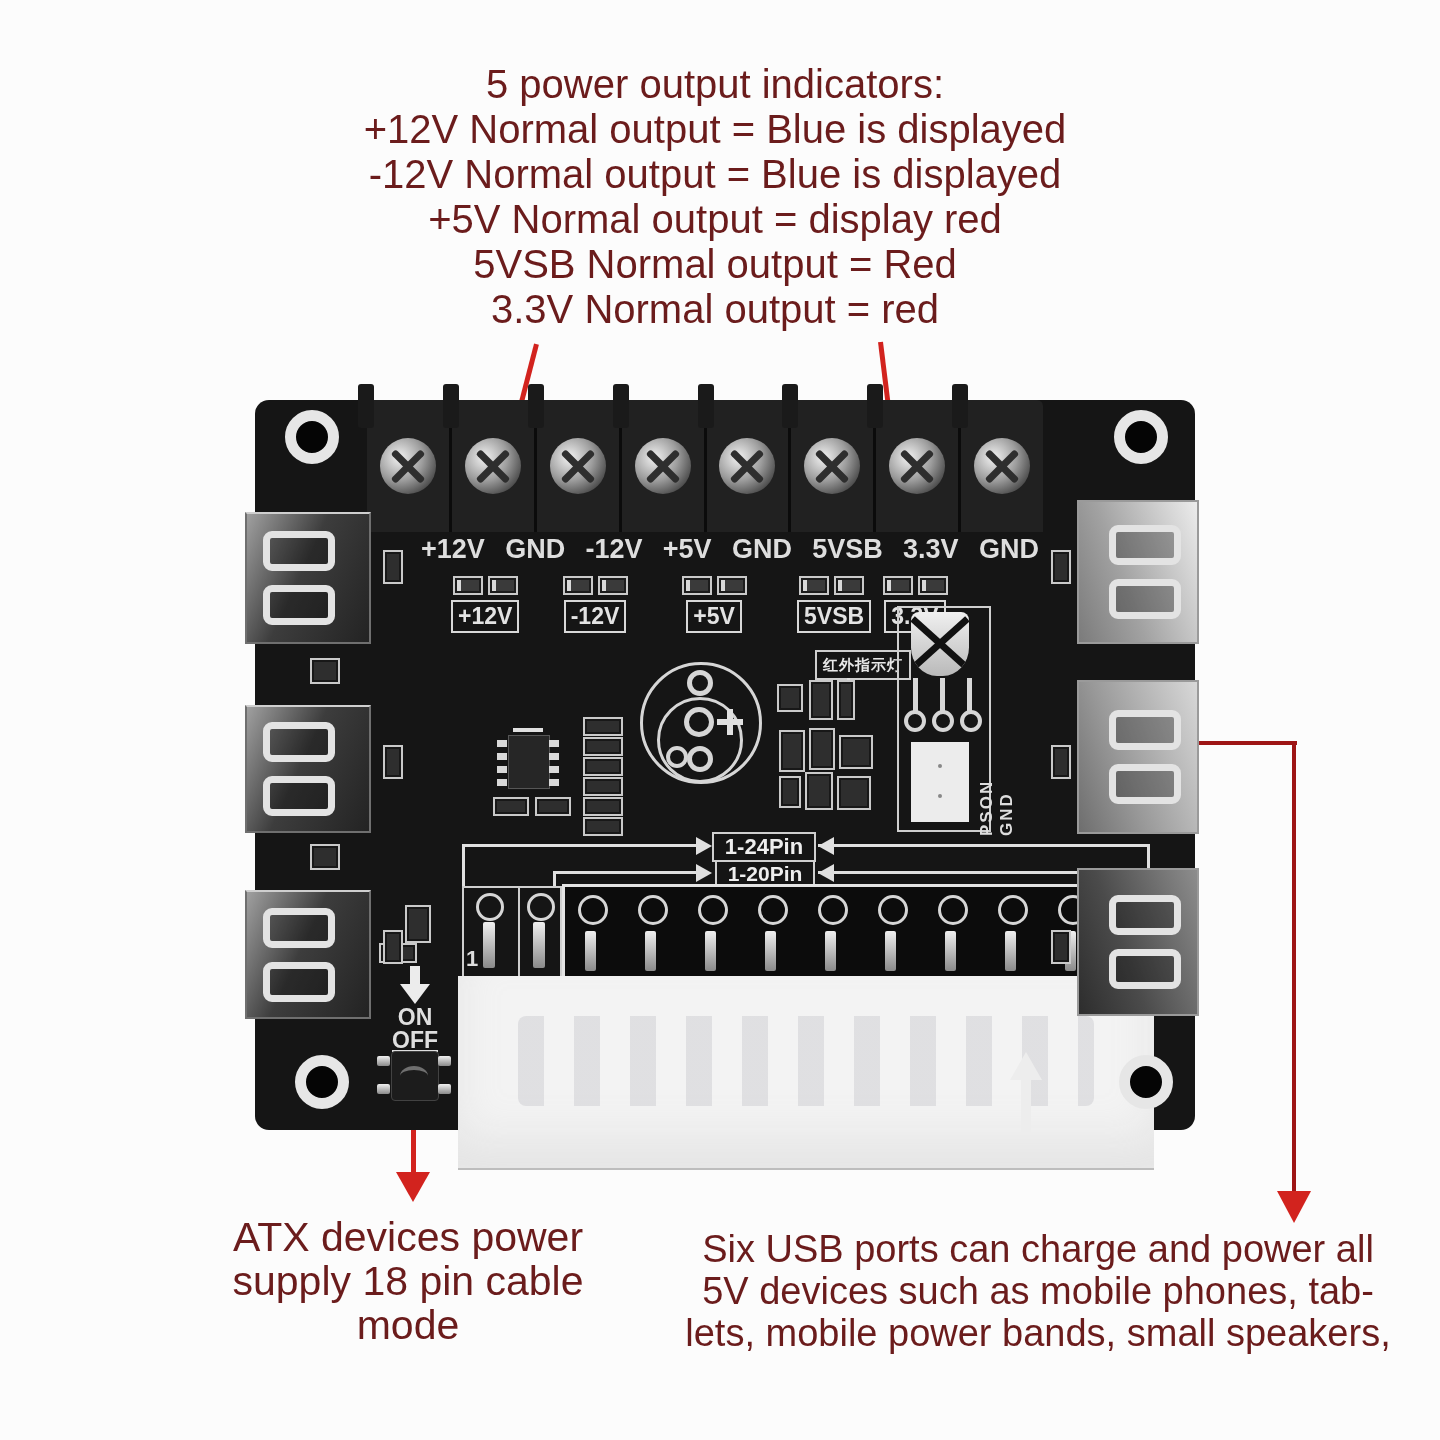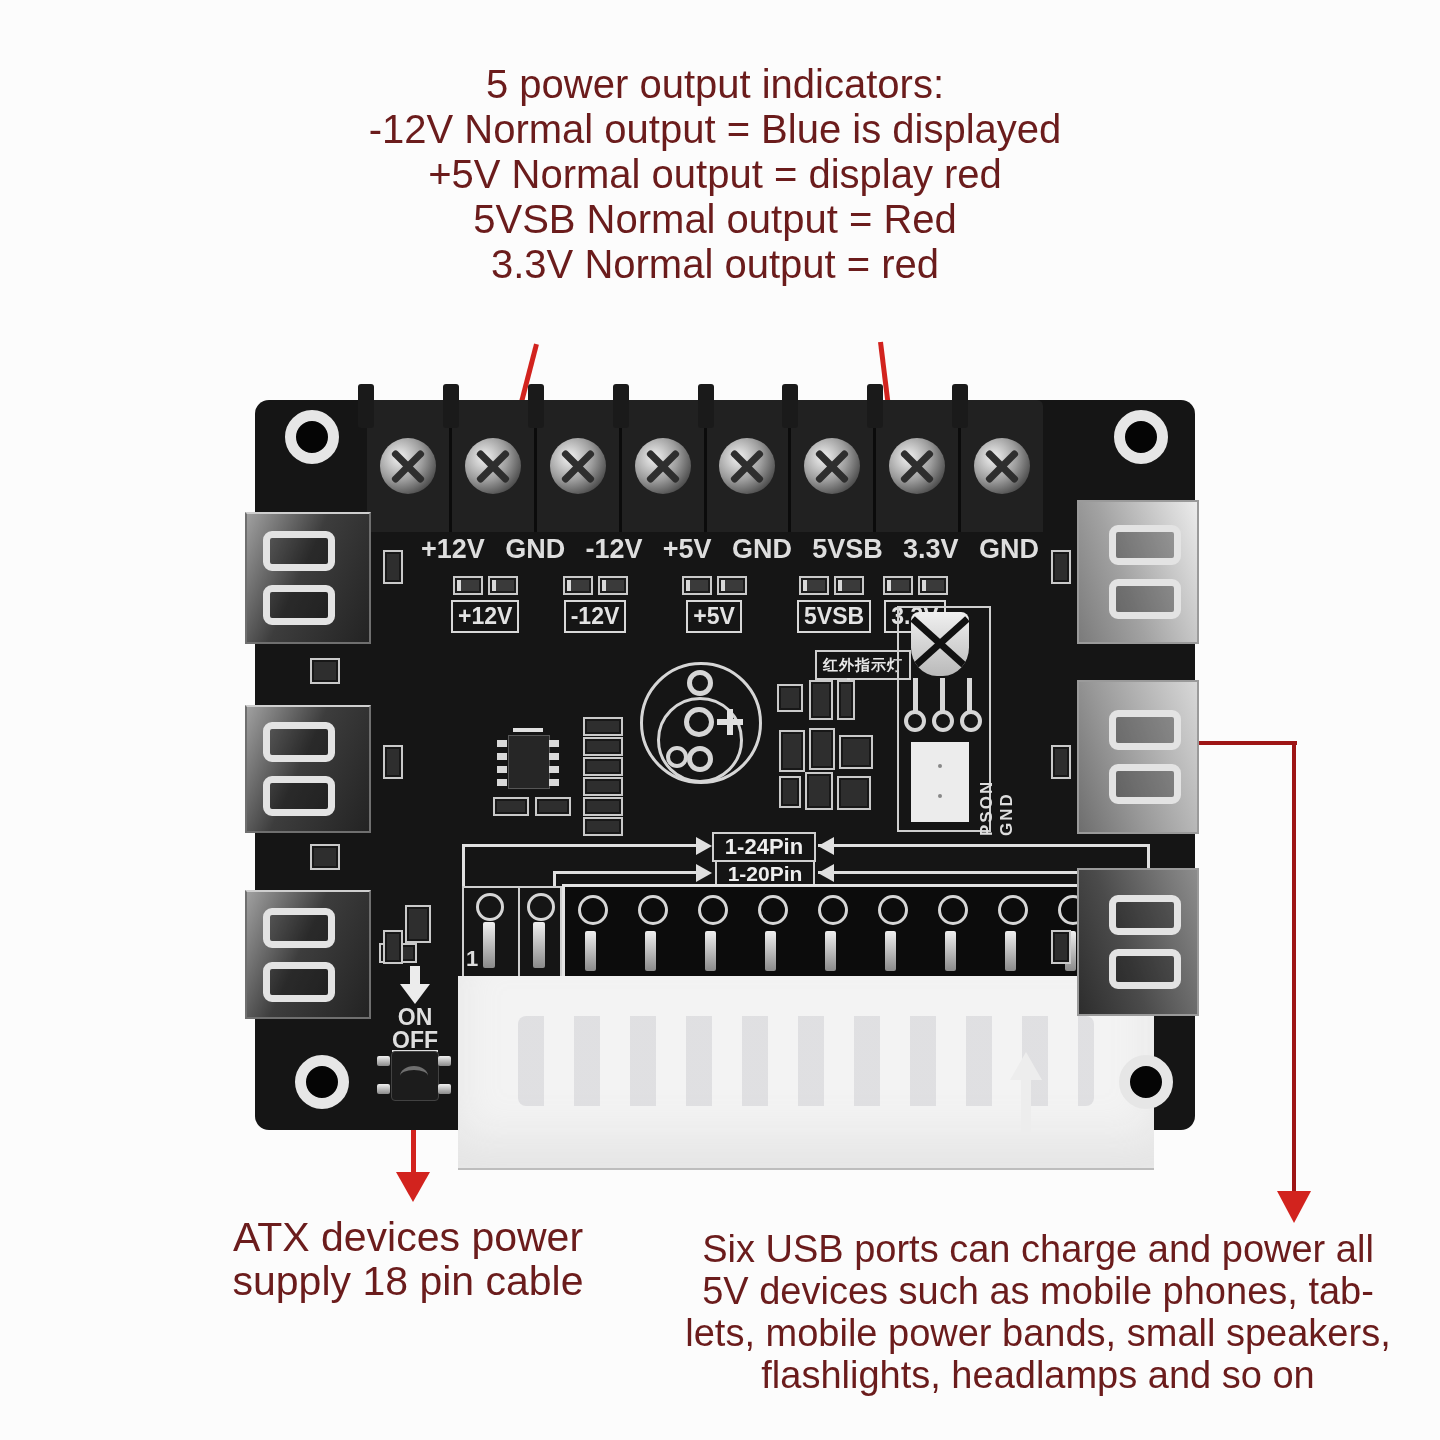--- a/index.html
+++ b/index.html
@@ -45,37 +45,38 @@
   .chiplead{position:absolute;width:10px;height:7px;background:#d9d9d9;}
   .leg{position:absolute;width:5px;height:36px;background:#d8d8d8;}
 </style>
 </head>
 <body>
 
 <div id="canvas">
 
   <div class="ann" style="left:240px;top:62px;width:950px;font-size:40px;line-height:45px;">
     <div>5 power output indicators:</div>
+    <div>+12V Normal output = Blue is displayed</div>
     <div>-12V Normal output = Blue is displayed</div>
     <div>+5V Normal output = display red</div>
     <div>5VSB Normal output = Red</div>
     <div>3.3V Normal output = red</div>
   </div>
 
 
   <div class="ann" style="left:168px;top:1215px;width:480px;font-size:41px;line-height:44px;">
     <div>ATX devices power</div>
     <div>supply 18 pin cable</div>
+    <div>mode</div>
   </div>
 
   <div class="ann" style="left:658px;top:1228px;width:760px;font-size:38px;line-height:42px;">
     <div>Six USB ports can charge and power all</div>
     <div>5V devices such as mobile phones, tab-</div>
     <div>lets, mobile power bands, small speakers,</div>
-    <div>flashlights, headlamps and so on</div>
   </div>
 
   <div class="rarrow" style="left:536px;top:344px;transform:rotate(14.5deg);">
     <div class="shaft" style="height:175px;"></div>
       <div class="head"></div>
   </div>
   <div class="rarrow" style="left:880px;top:342px;transform:rotate(-7deg);">
     <div class="shaft" style="height:180px;"></div>
       <div class="head"></div>
   </div>

